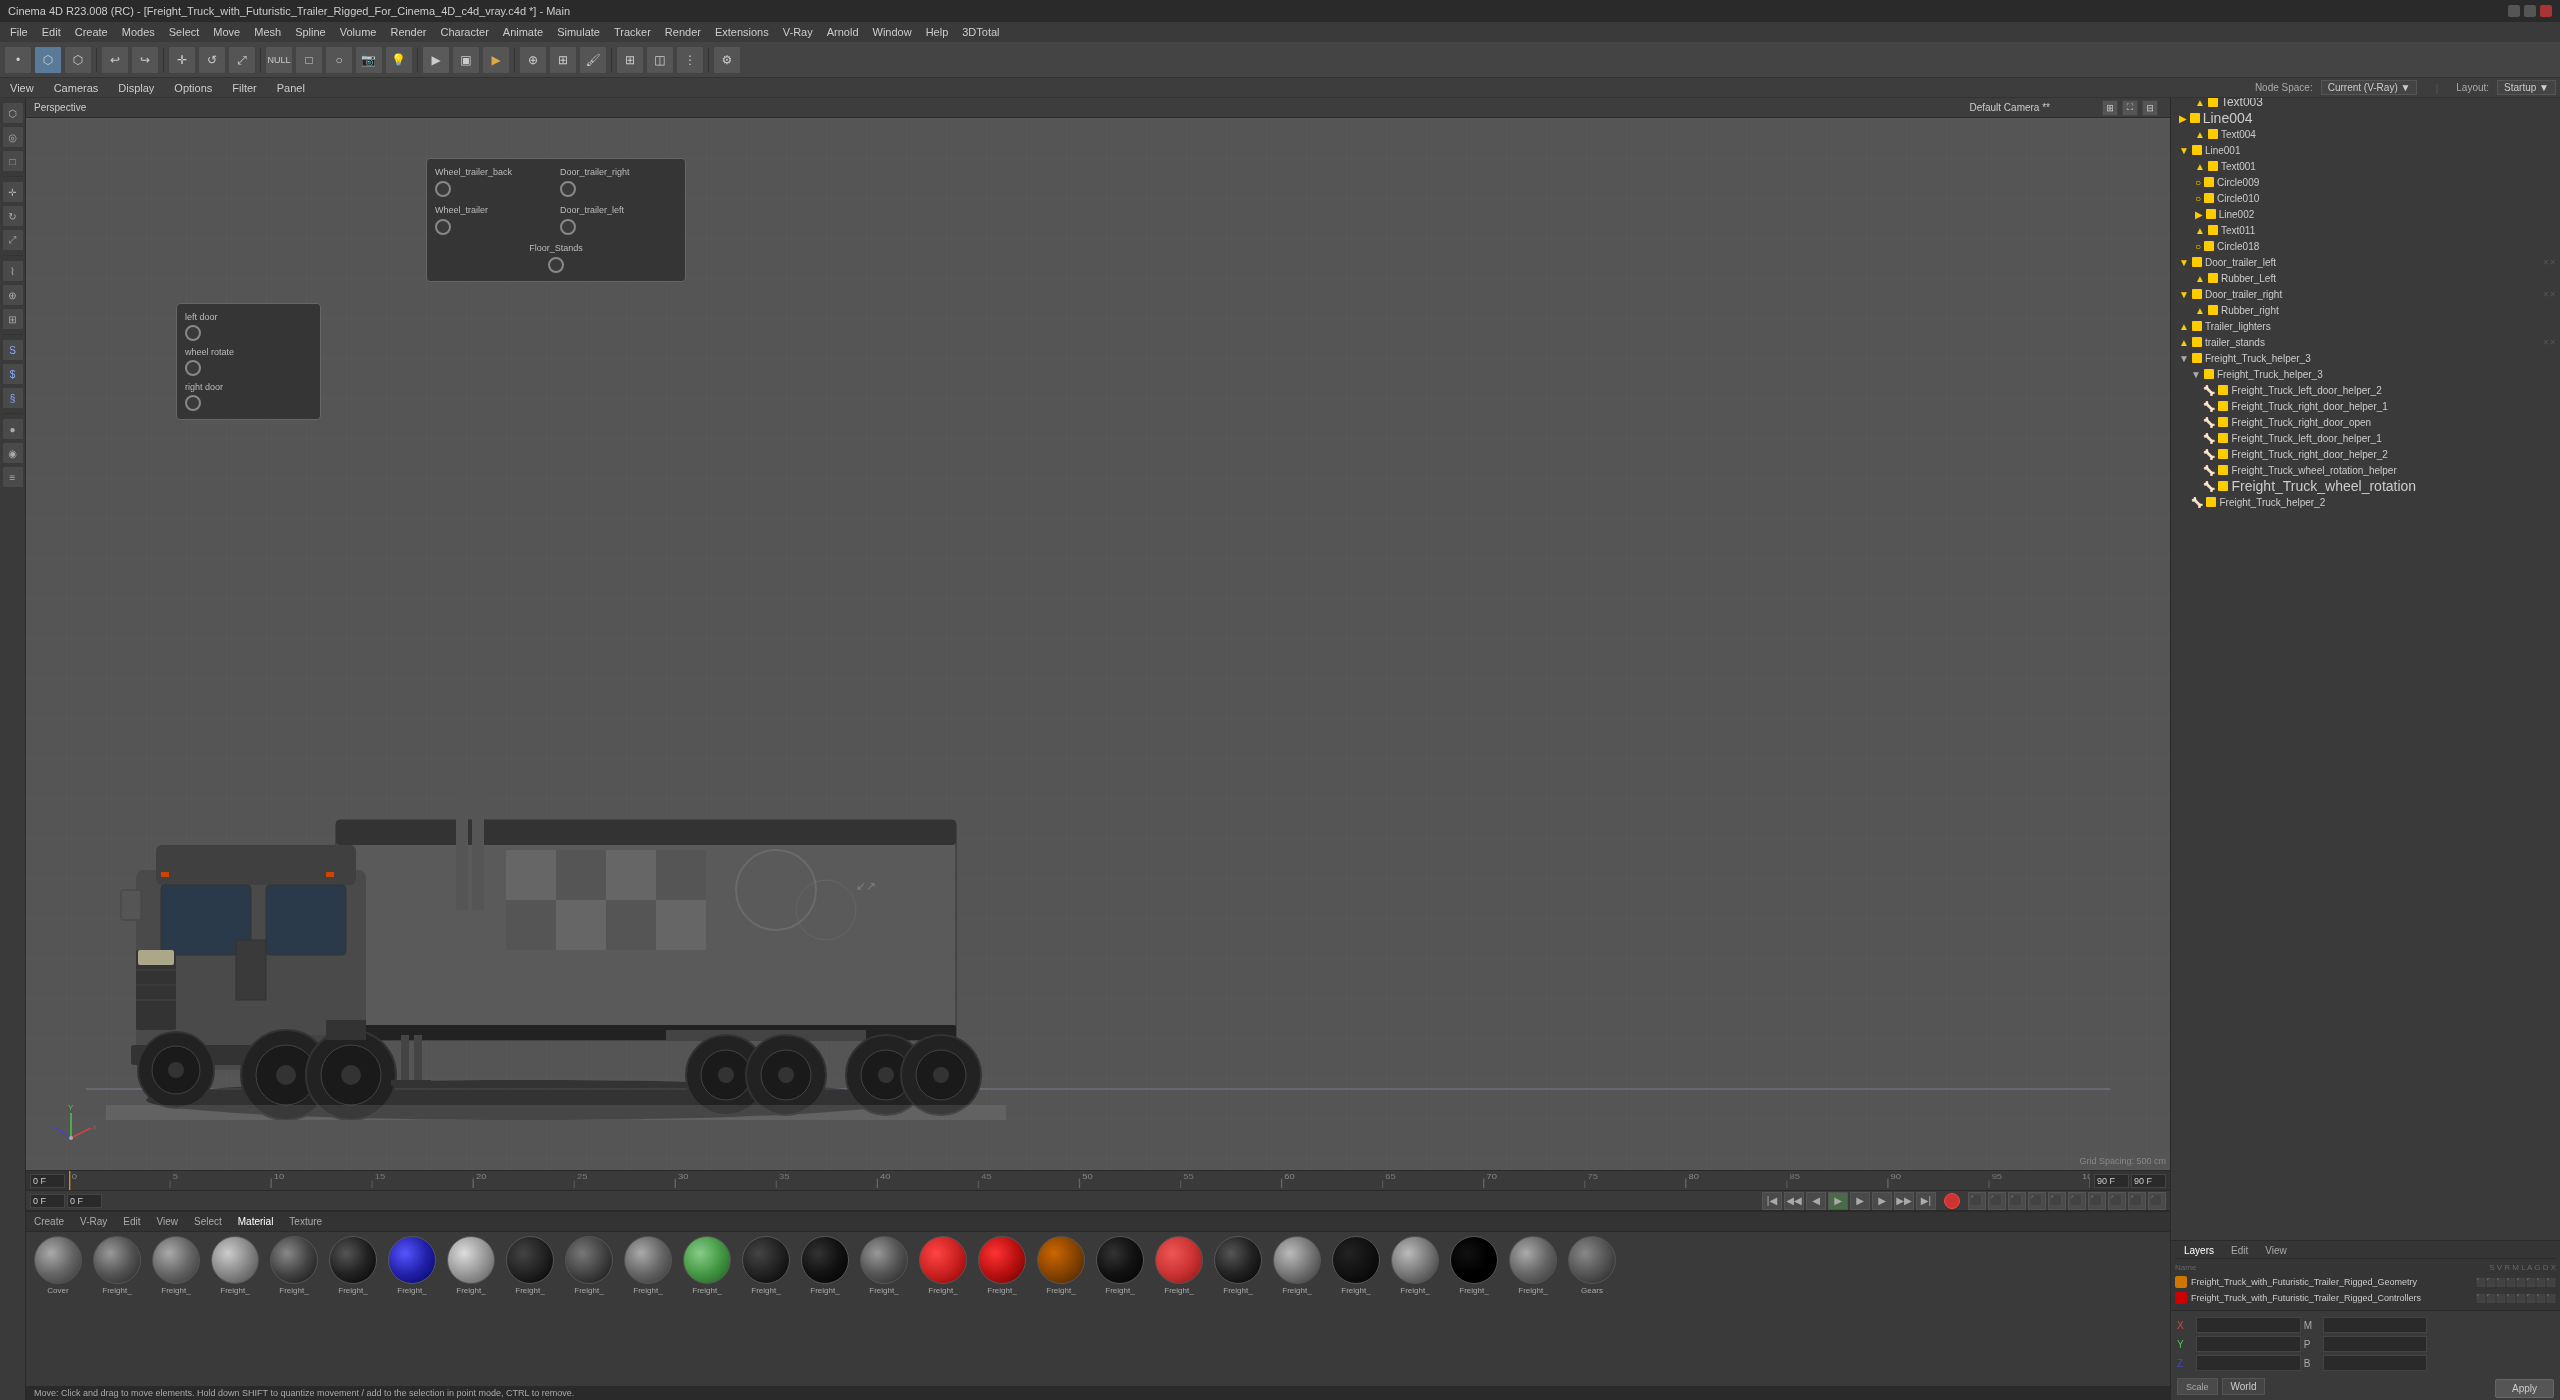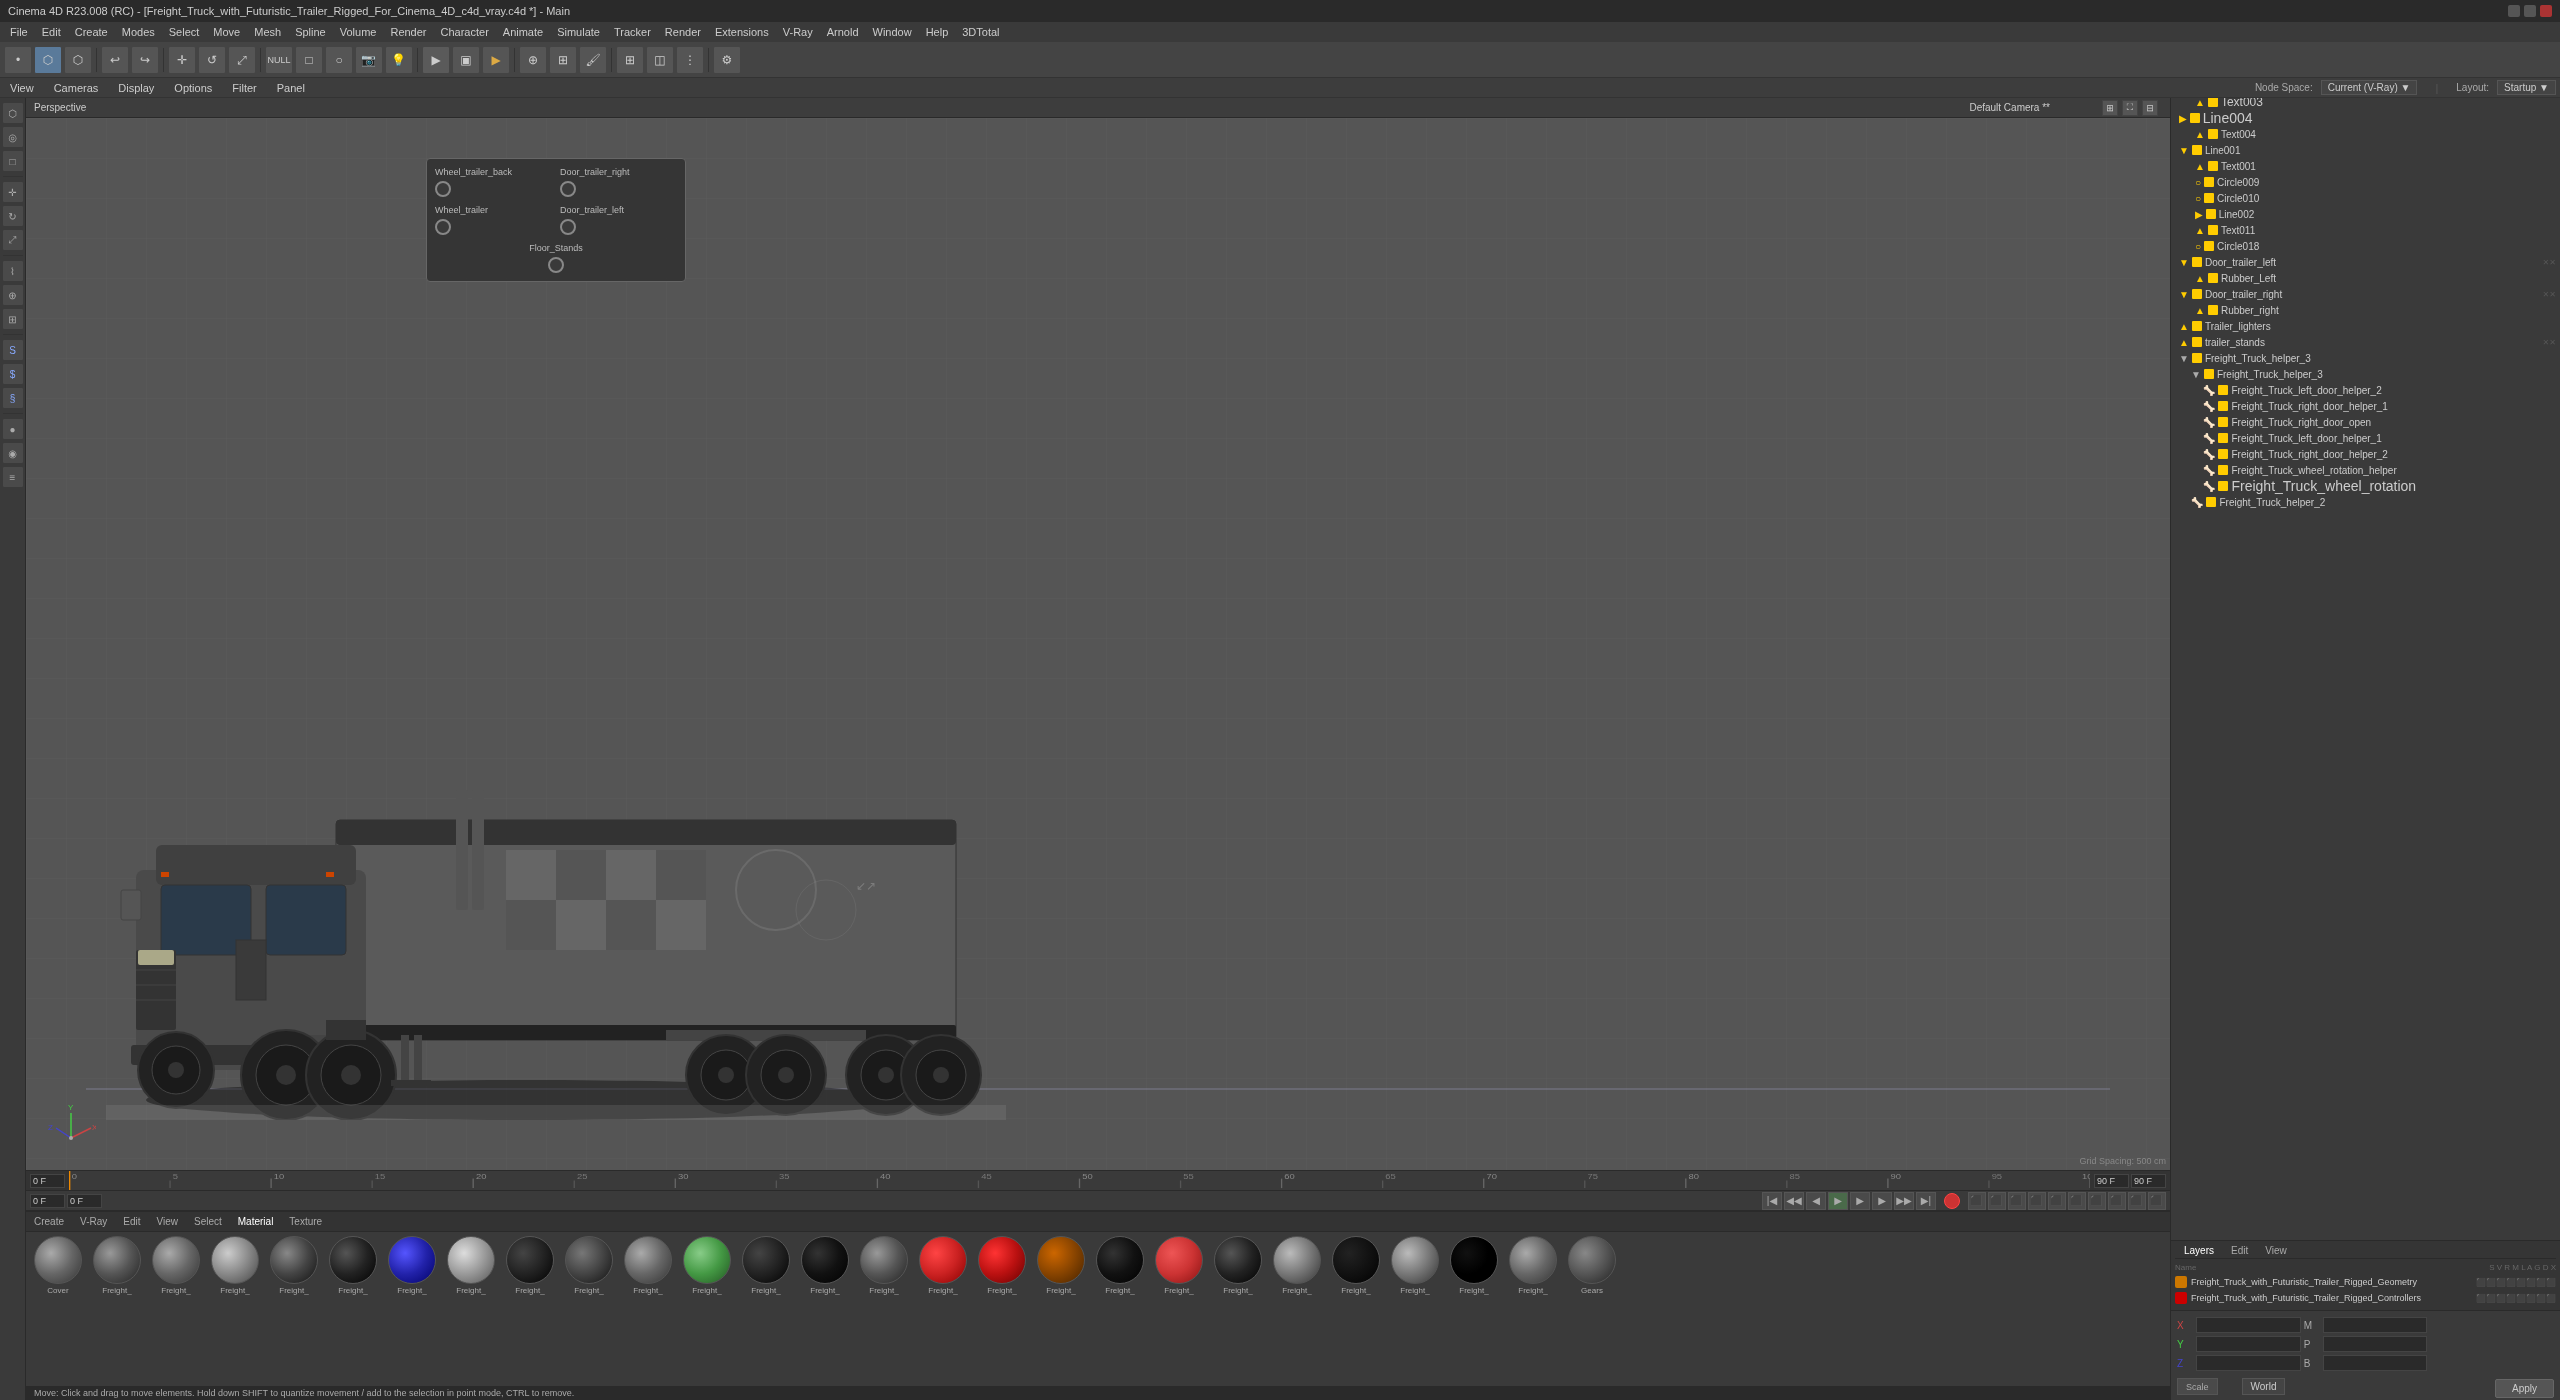--- a/index.html
+++ b/index.html
@@ -701,20 +701,34 @@
         </div>
         <div style="grid-column:1/3;text-align:center">
           <div style="font-size:9px;color:#bbb;margin-bottom:4px">Floor_Stands</div>
           <div style="display:flex;align-items:center;justify-content:center;gap:6px">
             <div class="panel-knob"></div>
           </div>
         </div>
       </div>
     </div>
 
+    <div class="float-panel" style="top:185px;left:150px;width:145px;">
+      <div style="font-size:9px;color:#bbb;margin-bottom:3px">left door</div>
+      <div style="display:flex;align-items:center;gap:4px;margin-bottom:6px">
+        <div class="panel-knob"></div>
+      </div>
+      <div style="font-size:9px;color:#bbb;margin-bottom:3px">wheel rotate</div>
+      <div style="display:flex;align-items:center;gap:4px;margin-bottom:6px">
+        <div class="panel-knob"></div>
+      </div>
+      <div style="font-size:9px;color:#bbb;margin-bottom:3px">right door</div>
+      <div style="display:flex;align-items:center;gap:4px">
+        <div class="panel-knob"></div>
+      </div>
+    </div>
 
     <div id="grid-spacing">Grid Spacing: 500 cm</div>
 
     <div style="position:absolute;bottom:20px;left:20px">
       <svg width="50" height="50" viewBox="0 0 50 50">
         <line x1="25" y1="40" x2="45" y2="30" stroke="#cc4444" stroke-width="1.5"></line>
         <text x="46" y="32" fill="#cc4444" font-size="8">X</text>
         <line x1="25" y1="40" x2="25" y2="15" stroke="#44cc44" stroke-width="1.5"></line>
         <text x="22" y="12" fill="#44cc44" font-size="8">Y</text>
         <line x1="25" y1="40" x2="10" y2="30" stroke="#4444cc" stroke-width="1.5"></line>
@@ -959,21 +973,21 @@
       <span></span>
         <span></span>
       <span style="color:#4444cc">Z</span>
       <input type="text" class="coord-input" value="" style="background: rgb(42, 42, 42); border: 1px solid rgb(68, 68, 68); color: rgb(204, 204, 204); padding: 1px 4px; font-size: 10px; height: 16px; width: 100%;">
       <span style="color:#aaa">B</span>
       <input type="text" class="coord-input" value="" style="background: rgb(42, 42, 42); border: 1px solid rgb(68, 68, 68); color: rgb(204, 204, 204); padding: 1px 4px; font-size: 10px; height: 16px; width: 100%;">
       <span></span>
         <span></span>
     </div>
     <div style="display:flex;justify-content:space-between;align-items:center">
-      <div style="display:flex;gap:24px">
+      <div style="display:flex;gap:4px">
         <button style="background:#4a4a4a;border:1px solid #555;color:#aaa;font-size:9px;padding:2px 8px;cursor:pointer">Scale</button>
         <span style="font-size:10px;color:#ccc;padding:2px 8px;background:#444;border:1px solid #555;cursor:pointer">World</span>
       </div>
       <button id="apply-btn" style="padding:3px 16px;background:#555;border:1px solid #666;color:#ccc;font-size:10px;cursor:pointer;border-radius:2px">Apply</button>
     </div>
   </div>
 </div>
 
 <div style="position:absolute;bottom:210px;left:26px;right:390px;height:20px;background:#333;border-top:1px solid #2a2a2a;display:flex;align-items:center;">
 

